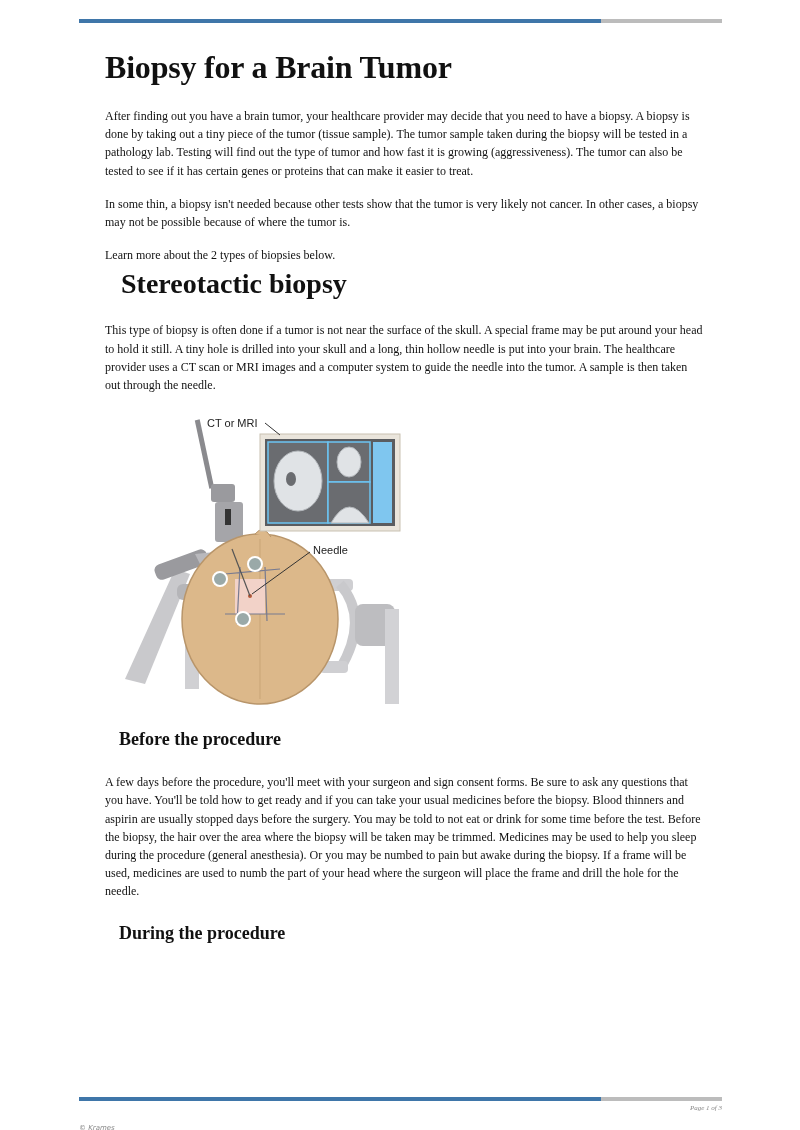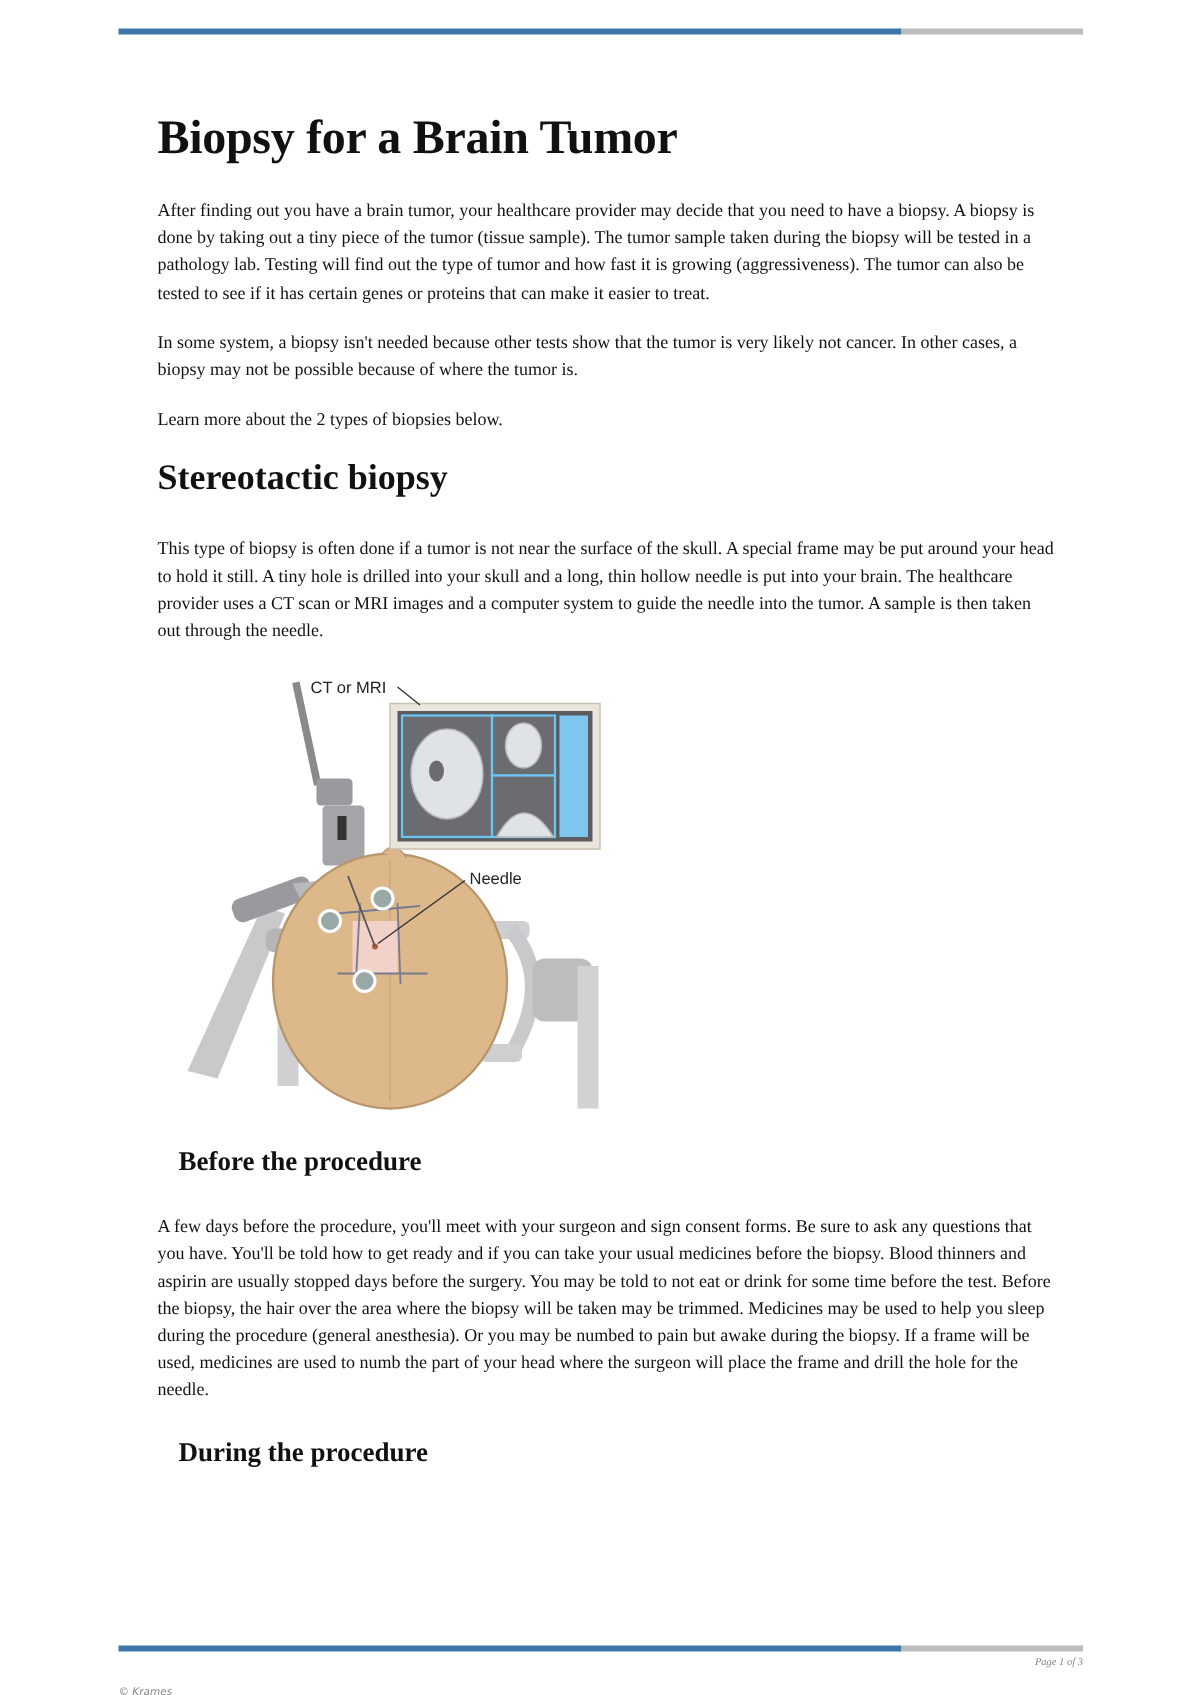--- a/index.html
+++ b/index.html
@@ -1,23 +1,23 @@
 <!DOCTYPE html>
 <html><head>
 <meta charset="utf-8">
 <style>
   html, body { margin: 0; padding: 0; background: #ffffff; }
   body { width: 800px; height: 1130px; position: relative; overflow: hidden;
          font-family: "Liberation Serif", "DejaVu Serif", serif; color: #111; }
   .topbar { position: absolute; left: 79px; top: 19px; width: 643px; height: 4px; display: flex; }
   .topbar .blue { width: 522px; background: #3f76a9; height: 100%; }
   .topbar .gray { flex: 1; background: #bcbcbc; height: 100%; }
-  .content { position: absolute; left: 105px; top: 71px; width: 600px; }
+  .content { position: absolute; left: 105px; top: 47px; width: 600px; }
   h1 { font-size: 32px; font-weight: bold; margin: 0 0 20px 0; line-height: 40px; letter-spacing: -0.2px; }
-  h2 { font-size: 24px; font-weight: bold; margin: 0 0 22px 0; line-height: 30px; }
+  h2 { font-size: 28px; font-weight: bold; margin: 0 0 22px 16px; line-height: 30px; }
   h3 { font-size: 18px; font-weight: bold; margin: 0 0 22px 14px; line-height: 24px; }
   p { font-size: 12px; line-height: 18.2px; margin: 0 0 15px 0; }
   .figure { position: relative; width: 300px; height: 300px; margin: 8px 0 18px 10px; text-align: right; }
   .figure svg { display: block; }
   .footbar { position: absolute; left: 79px; top: 1097px; width: 643px; height: 4px; display: flex; }
   .footbar .blue { width: 522px; background: #3f76a9; height: 100%; }
   .footbar .gray { flex: 1; background: #bcbcbc; height: 100%; }
   .foot-left { position: absolute; left: 79px; top: 1104px; font-family: "DejaVu Sans", sans-serif; font-size: 7px; font-style: italic; color: #888; margin-top: 20px; }
   .foot-right { position: absolute; right: 78px; top: 1104px; font-family: Liberation Serif, serif; font-size: 7px; font-style: italic; color: #888; }
   .lbl { font-family: "Liberation Sans", sans-serif; font-size: 11px; fill: #222; }
@@ -26,22 +26,22 @@
 <body>
 
 <div class="topbar">
   <div class="blue"></div>
   <div class="gray"></div>
 </div>
 
 <div class="content">
   <h1>Biopsy for a Brain Tumor</h1>
   <p>After finding out you have a brain tumor, your healthcare provider may decide that you need to have a biopsy. A biopsy is done by taking out a tiny piece of the tumor (tissue sample). The tumor sample taken during the biopsy will be tested in a pathology lab. Testing will find out the type of tumor and how fast it is growing (aggressiveness). The tumor can also be tested to see if it has certain genes or proteins that can make it easier to treat.</p>
-  <p>In some system, a biopsy isn't needed because other tests show that the tumor is very likely not cancer. In other cases, a biopsy may not be possible because of where the tumor is.</p>
-  <p style="margin-bottom:16px">Learn more about the 2 types of biopsies below.</p>
+  <p>In some thin, a biopsy isn't needed because other tests show that the tumor is very likely not cancer. In other cases, a biopsy may not be possible because of where the tumor is.</p>
+  <p style="margin-bottom:5px">Learn more about the 2 types of biopsies below.</p>
 
   <h2>Stereotactic biopsy</h2>
   <p>This type of biopsy is often done if a tumor is not near the surface of the skull. A special frame may be put around your head to hold it still. A tiny hole is drilled into your skull and a long, thin hollow needle is put into your brain. The healthcare provider uses a CT scan or MRI images and a computer system to guide the needle into the tumor. A sample is then taken out through the needle.</p>
 
   <div class="figure">
     <svg width="300" height="300" viewBox="0 0 300 300">
 
       <path d="M10 270 L60 160 L75 165 L30 275 Z" fill="#c9c9cc"></path>
       <rect x="40" y="150" width="55" height="16" rx="6" fill="#9a9a9e" transform="rotate(-20 60 160)"></rect>
       <rect x="62" y="175" width="40" height="16" rx="6" fill="#b5b5b8"></rect>

